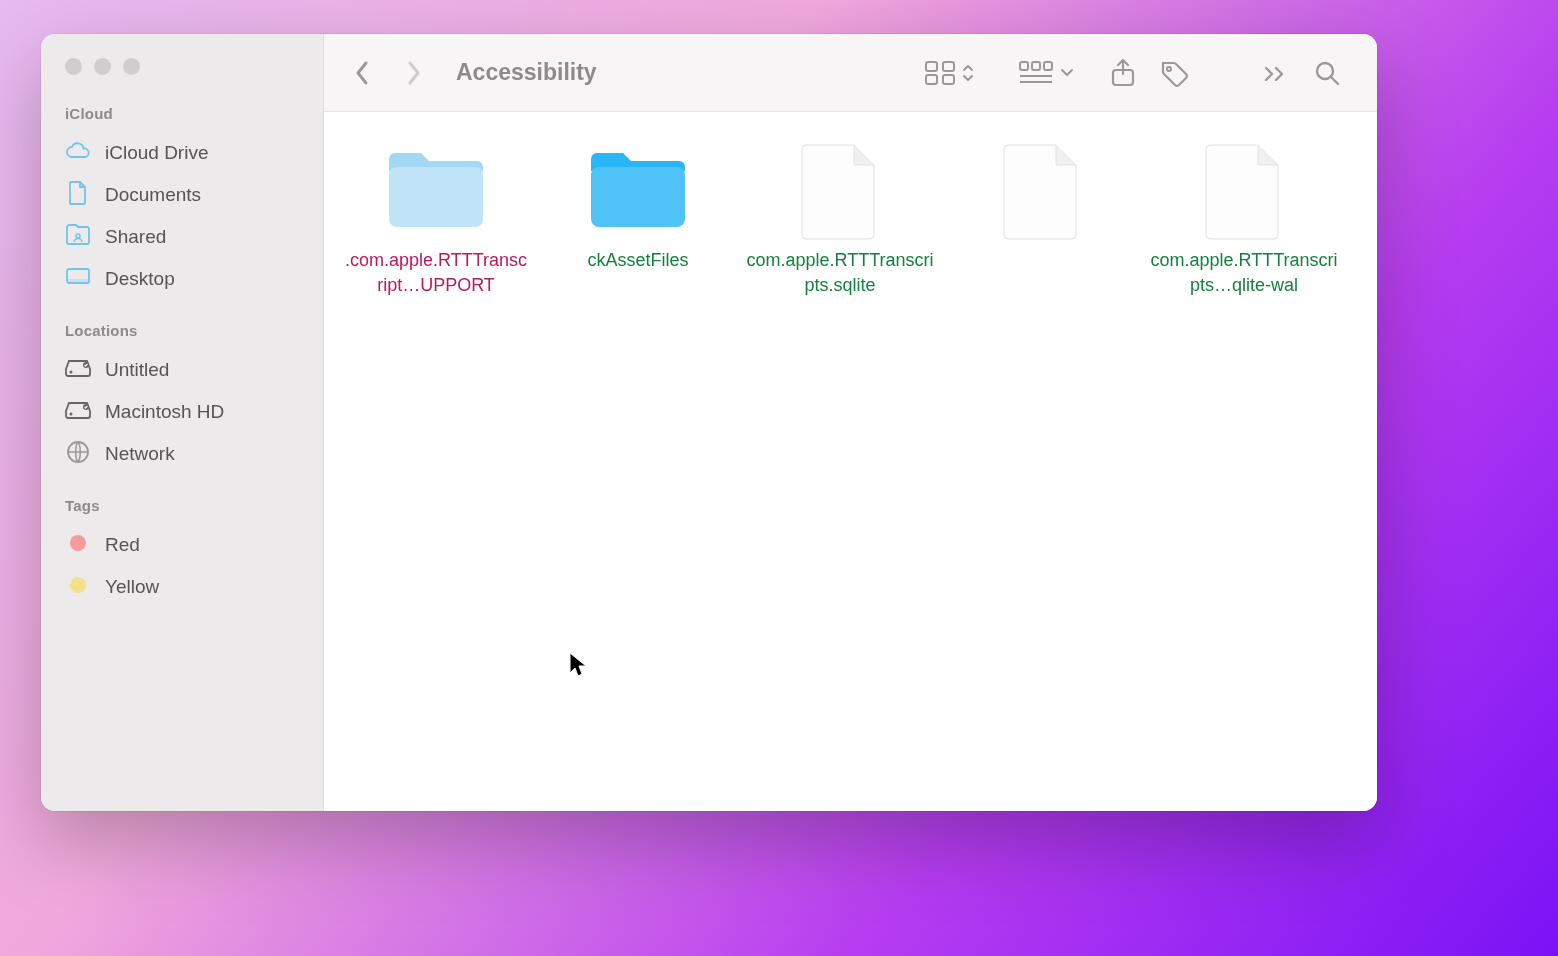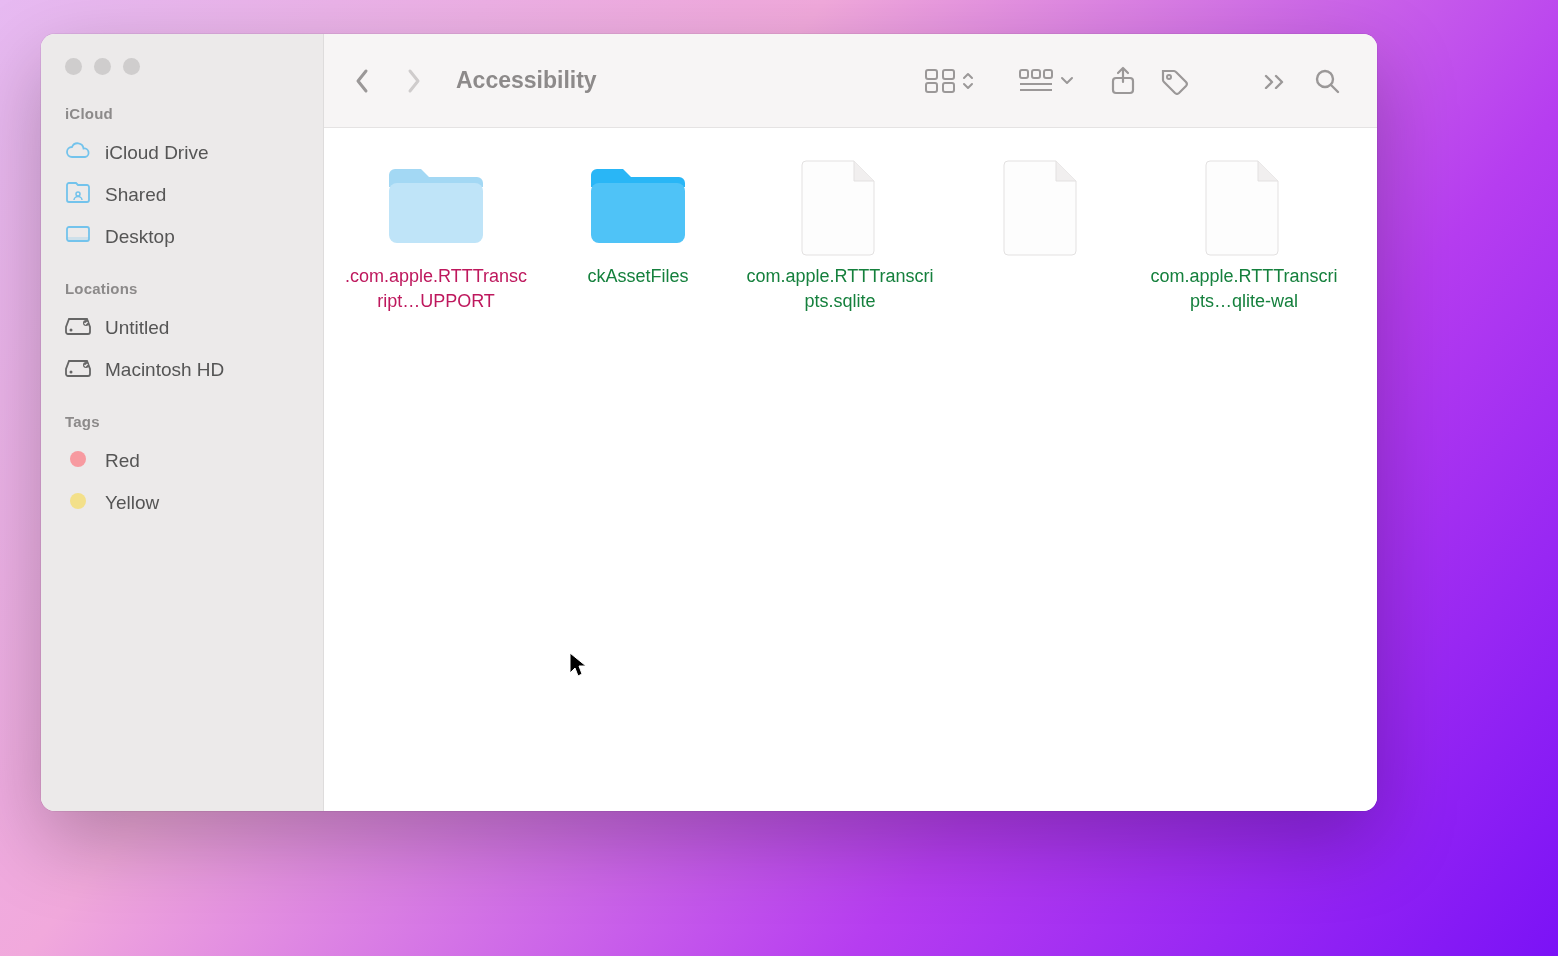--- a/index.html
+++ b/index.html
@@ -60,21 +60,21 @@
   .sb-item .icon { width: 26px; height: 26px; display:flex; align-items:center; justify-content:center;}
   .sb-section { margin-bottom: 24px; }
   .tag-dot { width: 16px; height: 16px; border-radius: 50%; }
   
   .main {
     flex: 1;
     display: flex;
     flex-direction: column;
   }
   .toolbar {
-    height: 94px;
+    height: 78px;
     border-bottom: 1px solid #e5e3e3;
     display: flex;
     align-items: center;
     padding: 0 28px 0 16px;
     gap: 8px;
     background: #f7f5f5;
   }
   .tbtn {
     width: 44px; height: 44px;
     display: flex; align-items: center; justify-content: center;
@@ -143,20 +143,29 @@
       <div class="sb-item">
         <span class="icon">
           <svg width="26" height="20" viewBox="0 0 26 20">
               <path d="M20 16H7a5 5 0 0 1 0-10 6 6 0 0 1 11.5 1.5A4 4 0 0 1 20 16z" fill="none" stroke="#73c3ec" stroke-width="1.8"></path>
             </svg>
         </span>
         <span>iCloud Drive</span>
       </div>
       <div class="sb-item">
         <span class="icon">
+          <svg width="20" height="24" viewBox="0 0 20 24">
+              <path d="M3 1h9l5 5v16a1 1 0 0 1-1 1H3a1 1 0 0 1-1-1V2a1 1 0 0 1 1-1z" fill="none" stroke="#73c3ec" stroke-width="1.8"></path>
+              <path d="M12 1v5h5" fill="none" stroke="#73c3ec" stroke-width="1.8"></path>
+            </svg>
+        </span>
+        <span>Documents</span>
+      </div>
+      <div class="sb-item">
+        <span class="icon">
           <svg width="26" height="22" viewBox="0 0 26 22">
               <path d="M2 7v11a2 2 0 0 0 2 2h18a2 2 0 0 0 2-2V5a2 2 0 0 0-2-2h-9l-2-2H4a2 2 0 0 0-2 2z" fill="none" stroke="#73c3ec" stroke-width="1.8"></path>
               <circle cx="13" cy="12" r="2" fill="none" stroke="#73c3ec" stroke-width="1.5"></circle>
               <path d="M9 18c0-2 2-3.5 4-3.5s4 1.5 4 3.5" fill="none" stroke="#73c3ec" stroke-width="1.5"></path>
             </svg>
         </span>
         <span>Shared</span>
       </div>
       <div class="sb-item">
         <span class="icon">
@@ -185,20 +194,29 @@
       <div class="sb-item">
         <span class="icon">
           <svg width="26" height="18" viewBox="0 0 26 18">
               <path d="M4 2h18l3 8v5a2 2 0 0 1-2 2H3a2 2 0 0 1-2-2v-5z" fill="none" stroke="#666" stroke-width="1.8"></path>
               <circle cx="6" cy="13" r="1.5" fill="#666"></circle>
               <circle cx="21" cy="6" r="3" fill="#666"></circle>
               <path d="M19.5 6l1 1 2-2" stroke="#eceaea" stroke-width="1.4" fill="none"></path>
             </svg>
         </span>
         <span>Macintosh HD</span>
+      </div>
+      <div class="sb-item">
+        <span class="icon">
+          <svg width="24" height="24" viewBox="0 0 24 24">
+              <circle cx="12" cy="12" r="10" fill="none" stroke="#9a9898" stroke-width="1.8"></circle>
+              <path d="M2 12h20M12 2c3 3 3 17 0 20M12 2c-3 3-3 17 0 20" fill="none" stroke="#9a9898" stroke-width="1.6"></path>
+            </svg>
+        </span>
+        <span>Network</span>
       </div>
     </div>
 
     <div class="sb-section">
       <div class="sb-section-label">Tags</div>
       <div class="sb-item">
         <span class="icon">
             <span class="tag-dot" style="background:#f79aa0"></span>
           </span>
         <span>Red</span>

